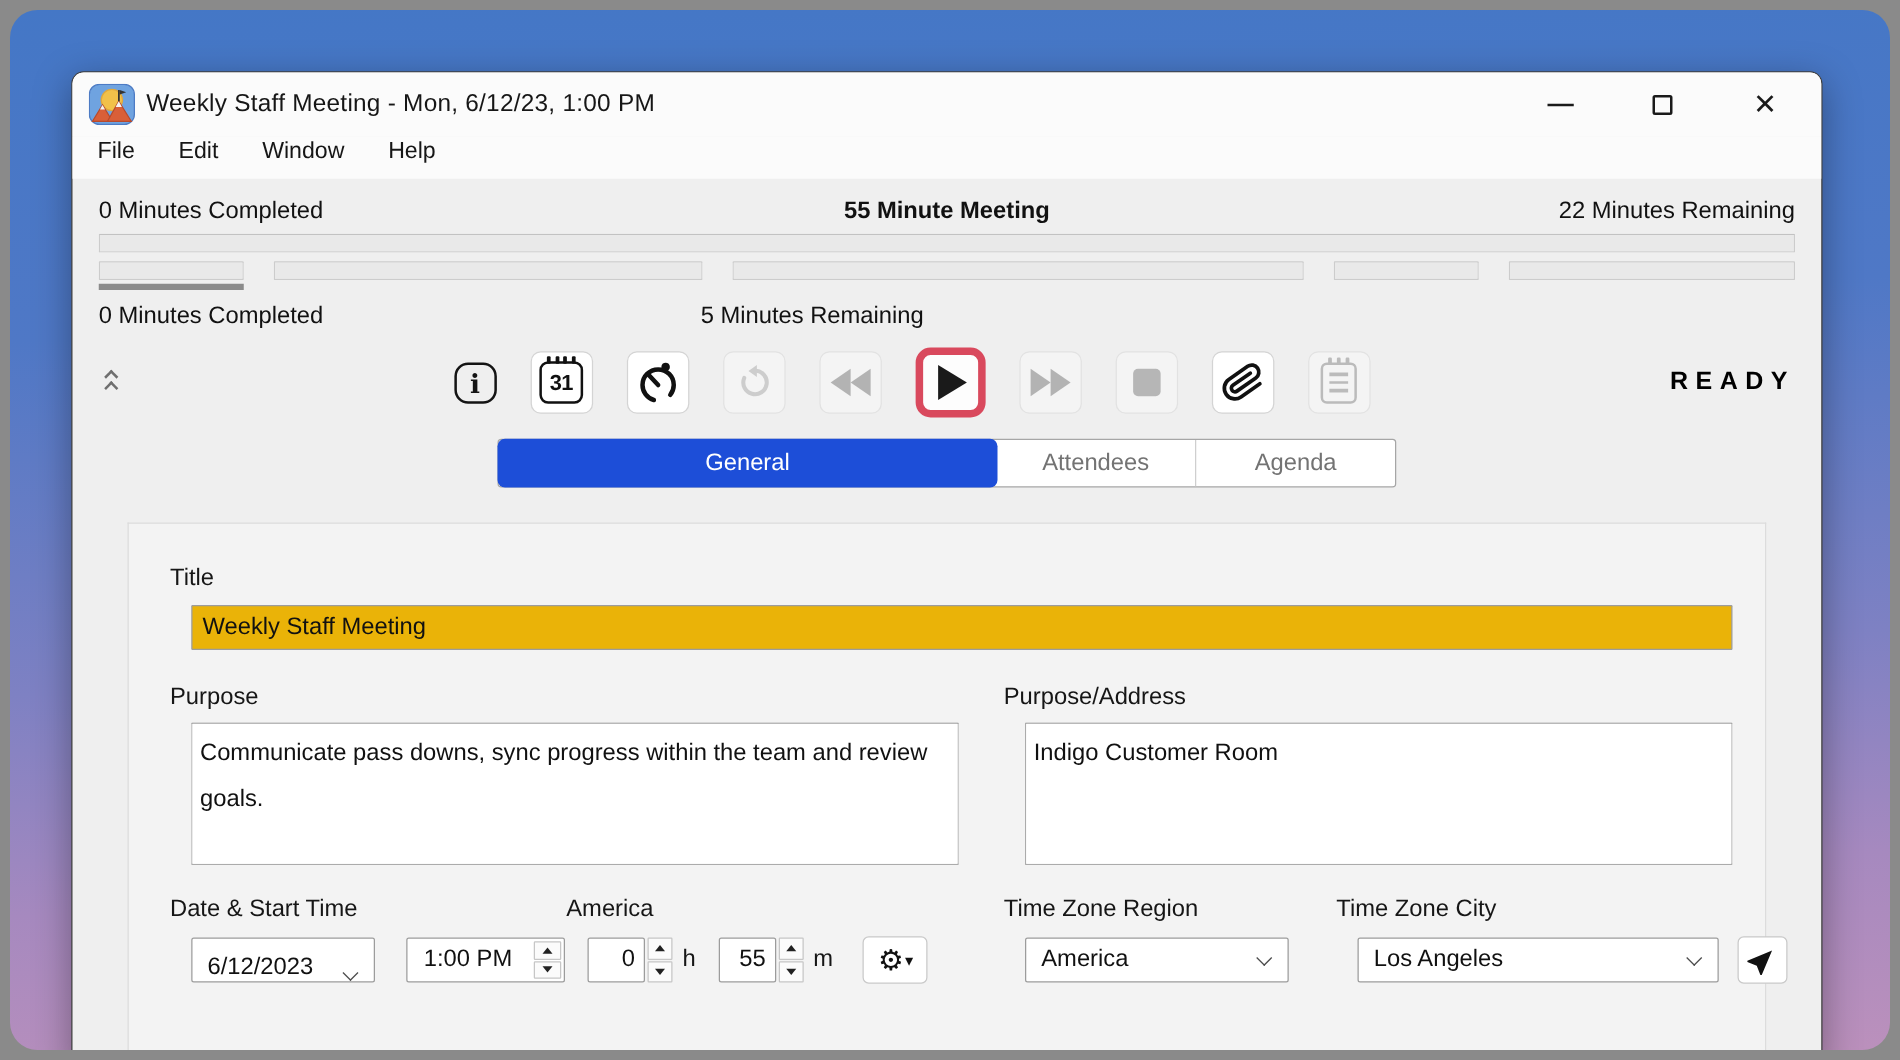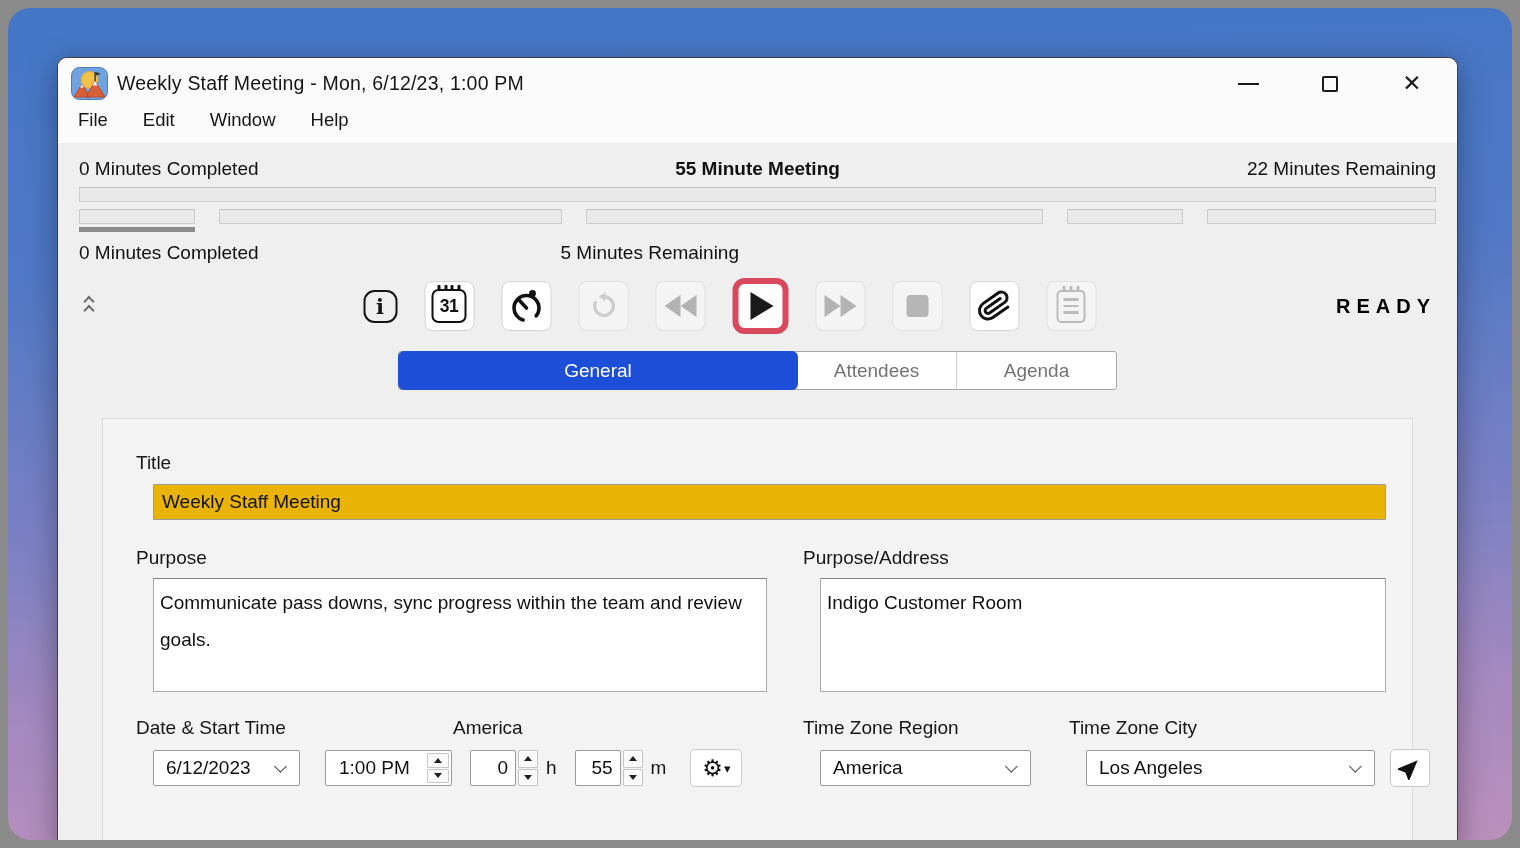--- a/index.html
+++ b/index.html
@@ -308,21 +308,21 @@
             <div class="f-label">Purpose/Address</div>
             <div class="textarea">Indigo Customer Room</div>
           </div>
         </div>
 
         <div class="bottom-row">
 
           <div>
             <div class="f-label">Date &amp; Start Time</div>
             <div class="ctrl-row indent">
-              <div class="select" style="width:147px;">
+              <div class="select" style="width:147px;align-items:flex-end;">
                 <span>6/12/2023</span>
                 <span class="chev"></span>
               </div>
               <div class="spinbox" style="width:127px; margin-left:25px;">
                 <div class="val">1:00 PM</div>
                 <div class="spin-col">
                   <div class="spin-btn">
                       <div class="arr-up"></div>
                     </div>
                   <div class="spin-btn">

